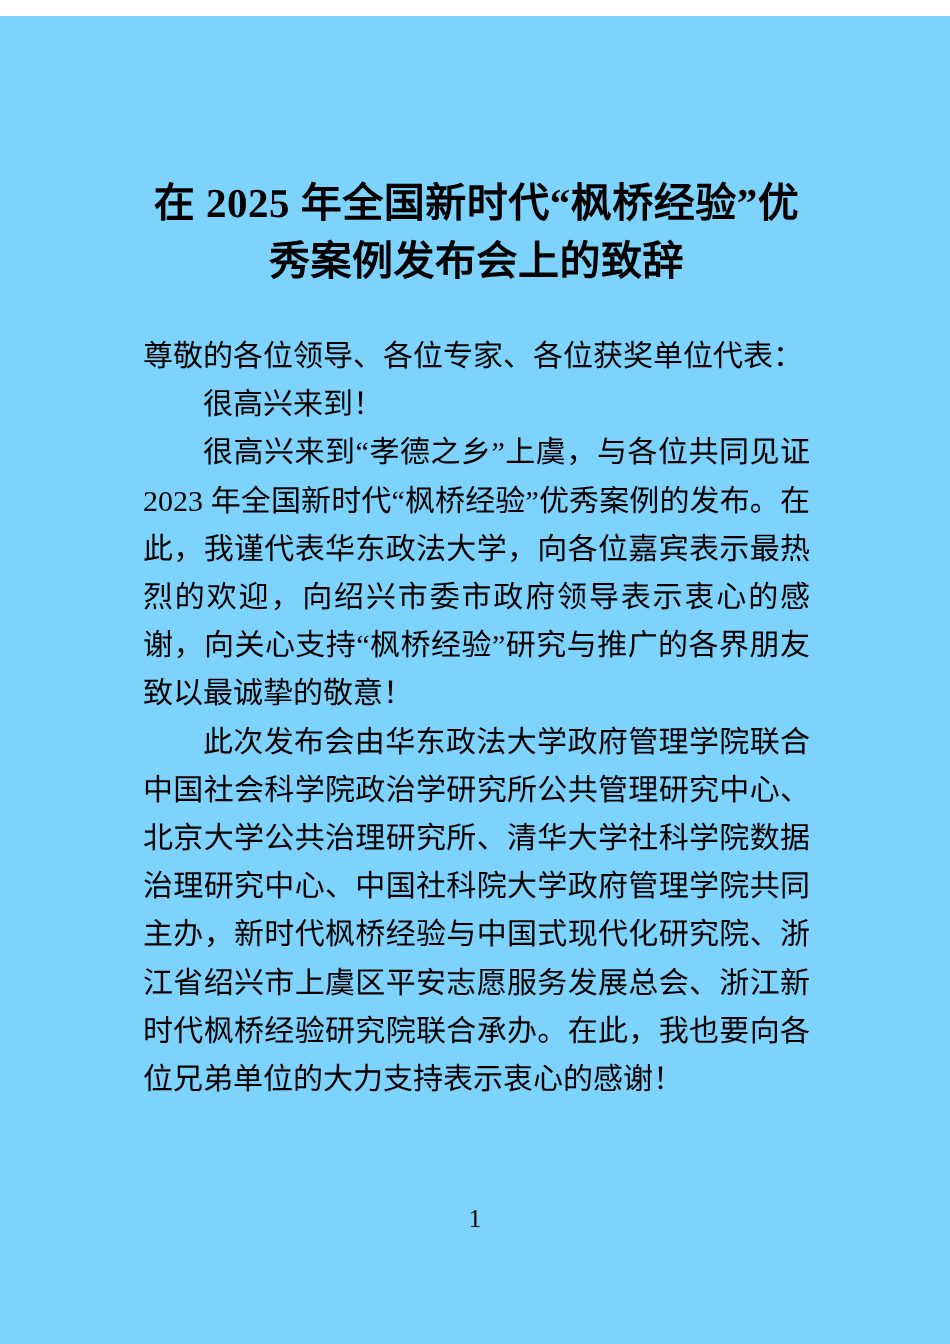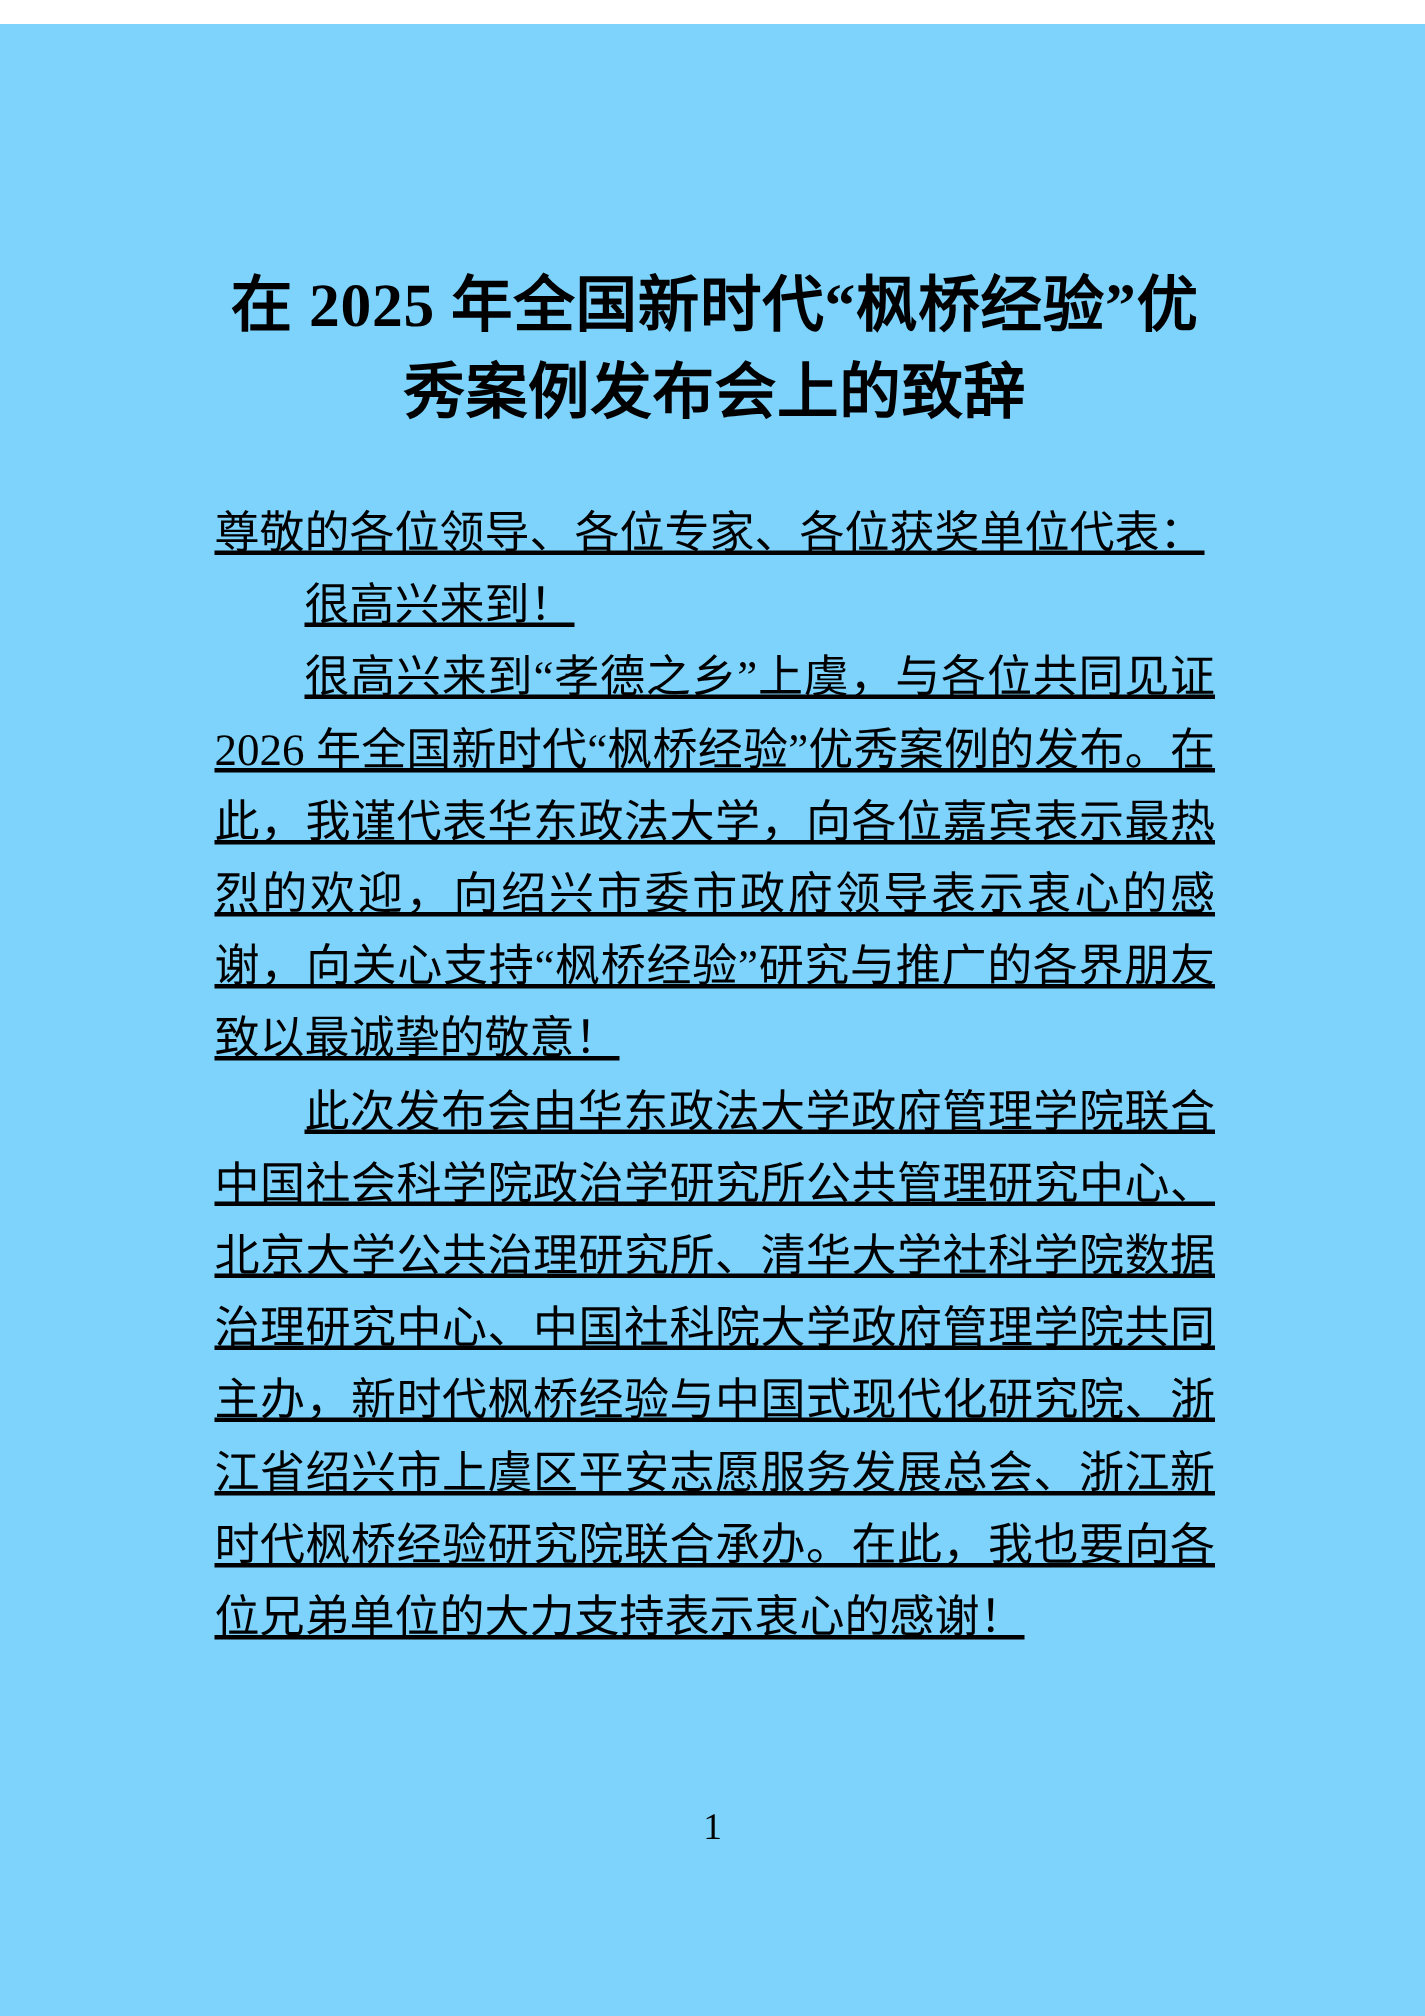--- a/index.html
+++ b/index.html
@@ -50,21 +50,20 @@
     font-size: 30px;
     line-height: 48.2px;
     color: #000000;
     text-align: justify;
     text-justify: inter-character;
     text-align-last: left;
     letter-spacing: 0px;
     word-break: break-all;
     -webkit-hyphens: none;
     hyphens: none;
-    text-decoration: underline;
   }
 
   .para.indent {
     text-indent: 60px;
   }
 
   
   .page-number {
     position: absolute;
     left: 0;
@@ -85,21 +84,21 @@
   <div class="content">
 
     <h1 class="doc-title">在 2025 年全国新时代“枫桥经验”优秀案例发布会上的致辞</h1>
 
     <div class="body-block">
 
       <p class="para">尊敬的各位领导、各位专家、各位获奖单位代表：</p>
 
       <p class="para indent">很高兴来到！</p>
 
-      <p class="para indent">很高兴来到“孝德之乡”上虞，与各位共同见证 2026 年全国新时代“枫桥经验”优秀案例的发布。在此，我谨代表华东政法大学，向各位嘉宾表示最热烈的欢迎，向绍兴市委市政府领导表示衷心的感谢，向关心支持“枫桥经验”研究与推广的各界朋友致以最诚挚的敬意！</p>
+      <p class="para indent">很高兴来到“孝德之乡”上虞，与各位共同见证 2023 年全国新时代“枫桥经验”优秀案例的发布。在此，我谨代表华东政法大学，向各位嘉宾表示最热烈的欢迎，向绍兴市委市政府领导表示衷心的感谢，向关心支持“枫桥经验”研究与推广的各界朋友致以最诚挚的敬意！</p>
 
       <p class="para indent">此次发布会由华东政法大学政府管理学院联合中国社会科学院政治学研究所公共管理研究中心、北京大学公共治理研究所、清华大学社科学院数据治理研究中心、中国社科院大学政府管理学院共同主办，新时代枫桥经验与中国式现代化研究院、浙江省绍兴市上虞区平安志愿服务发展总会、浙江新时代枫桥经验研究院联合承办。在此，我也要向各位兄弟单位的大力支持表示衷心的感谢！</p>
 
 
     </div>
 
   </div>
 
   <div class="page-number">1</div>
 

